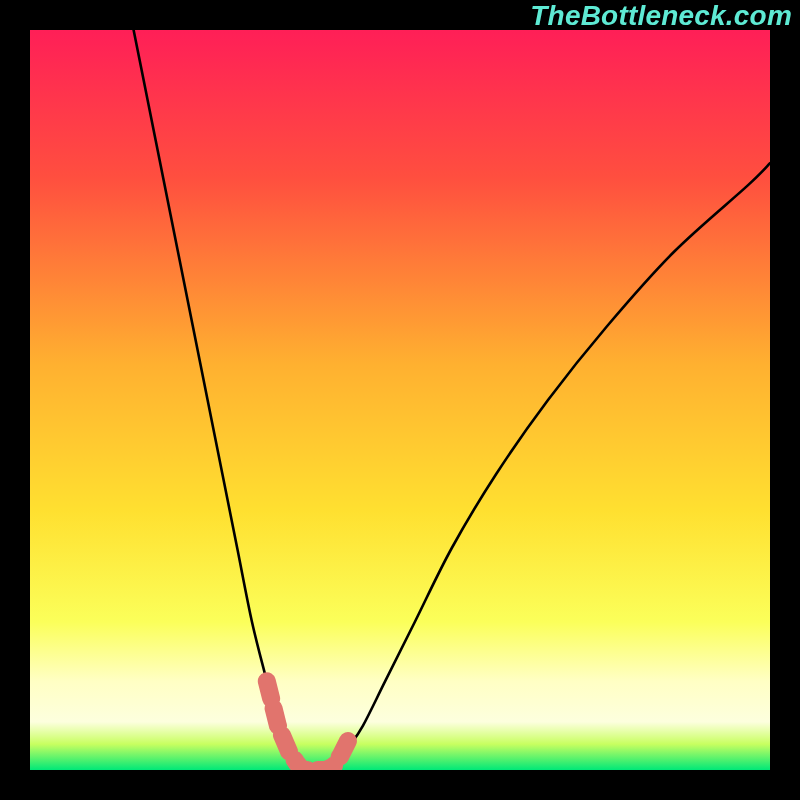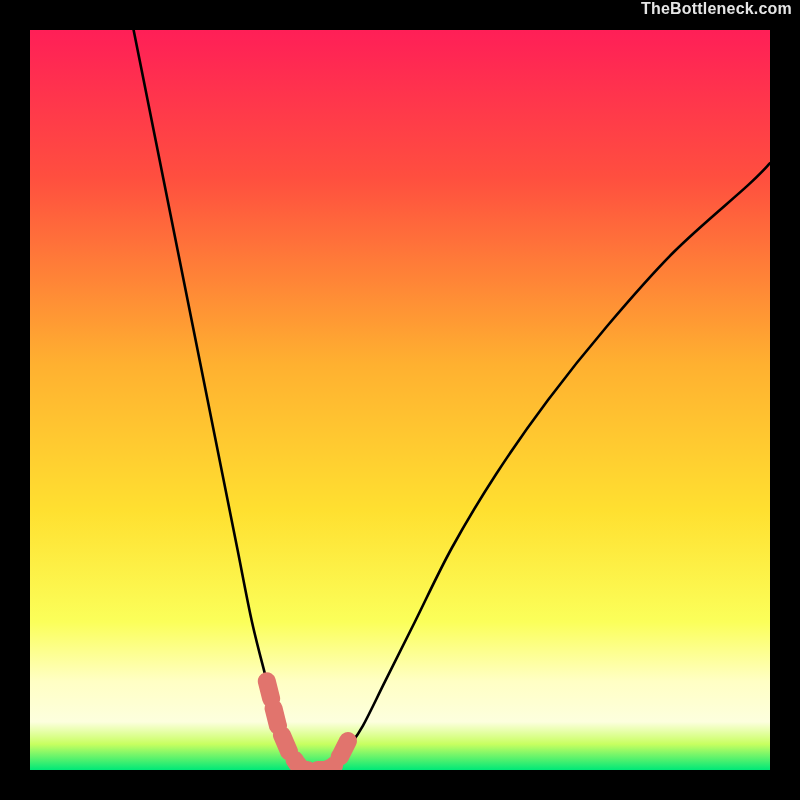--- a/index.html
+++ b/index.html
@@ -14,25 +14,26 @@
     position: relative;
     width: 800px;
     height: 800px;
     background: #000;
   }
   .attribution {
     position: absolute;
     top: 0;
     right: 8px;
     font-family: Arial, Helvetica, sans-serif;
-    font-size: 16px;
+    font-size: 28px;
     font-weight: 600;
-    color: #e5e5e5;
+    color: #5eead4;
     letter-spacing: 0.2px;
     z-index: 10;
+    font-style: italic;
   }
   .plot-wrap {
     position: absolute;
     left: 30px;
     top: 30px;
     width: 740px;
     height: 740px;
     overflow: hidden;
     z-index: 2;
   }

